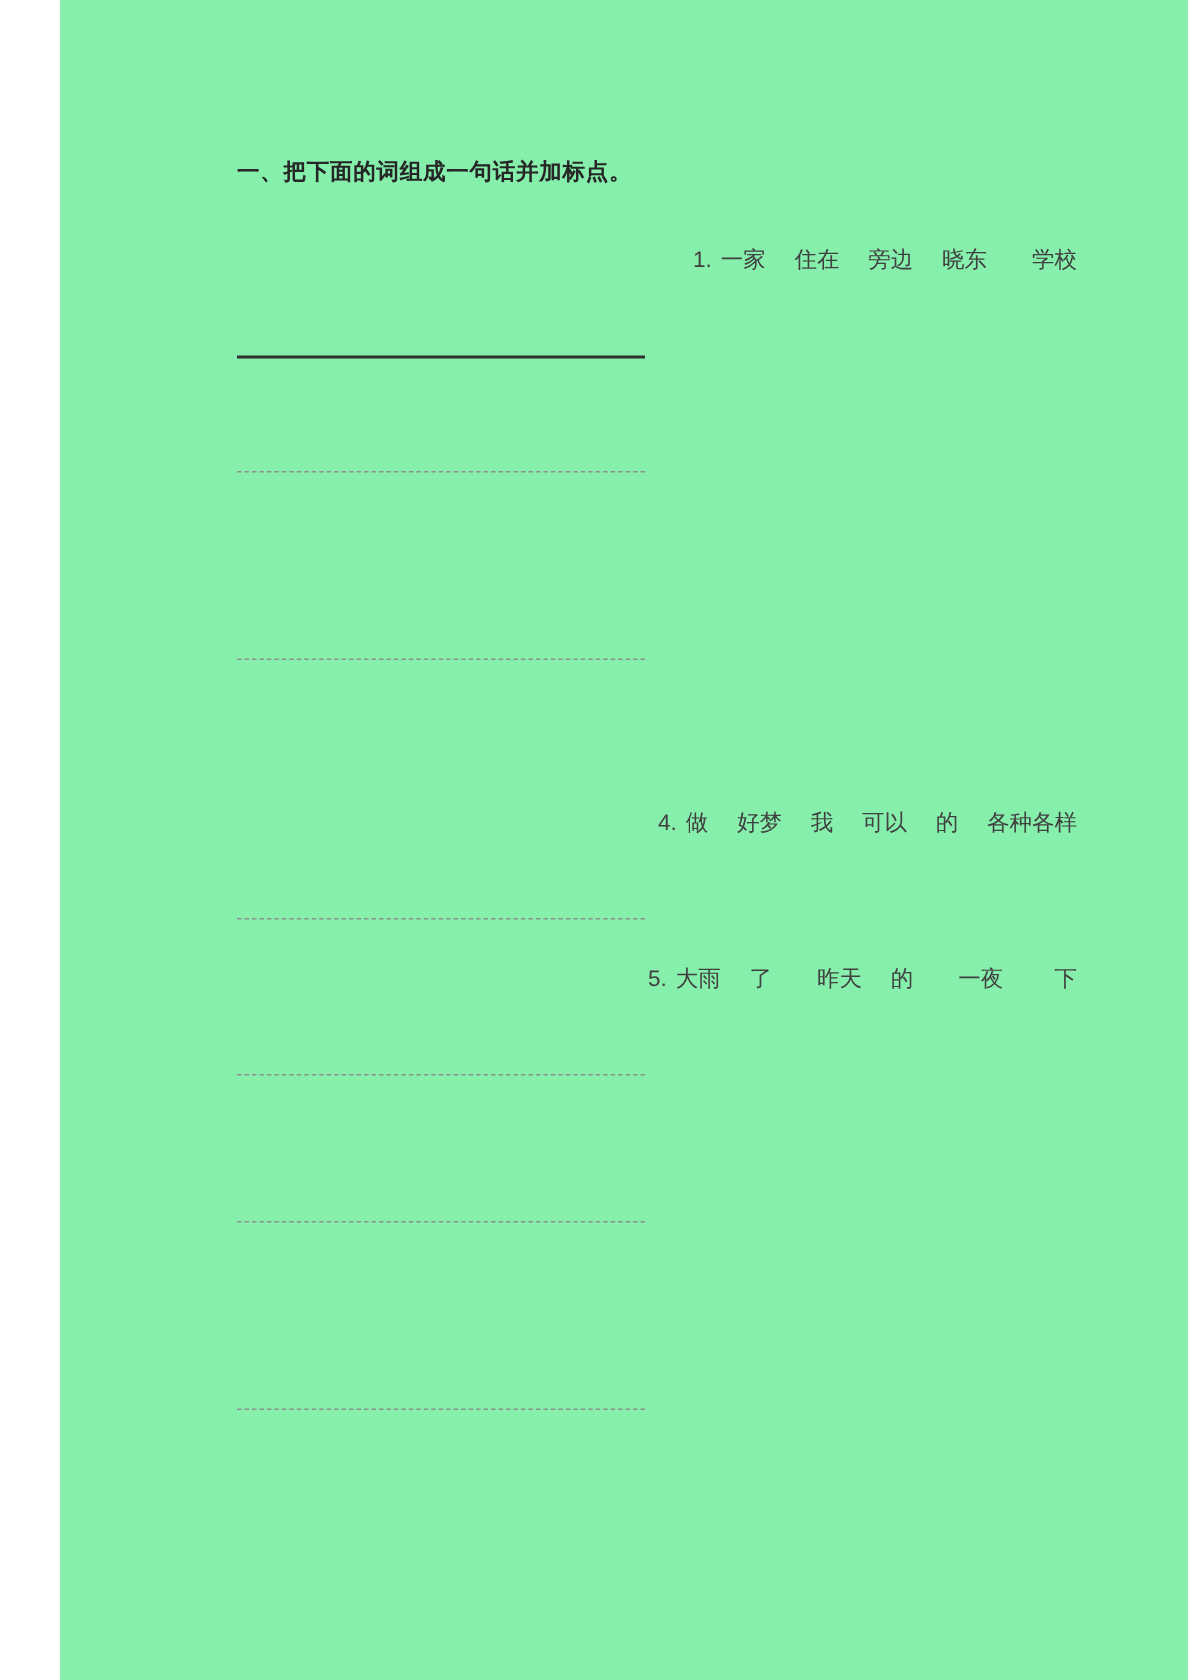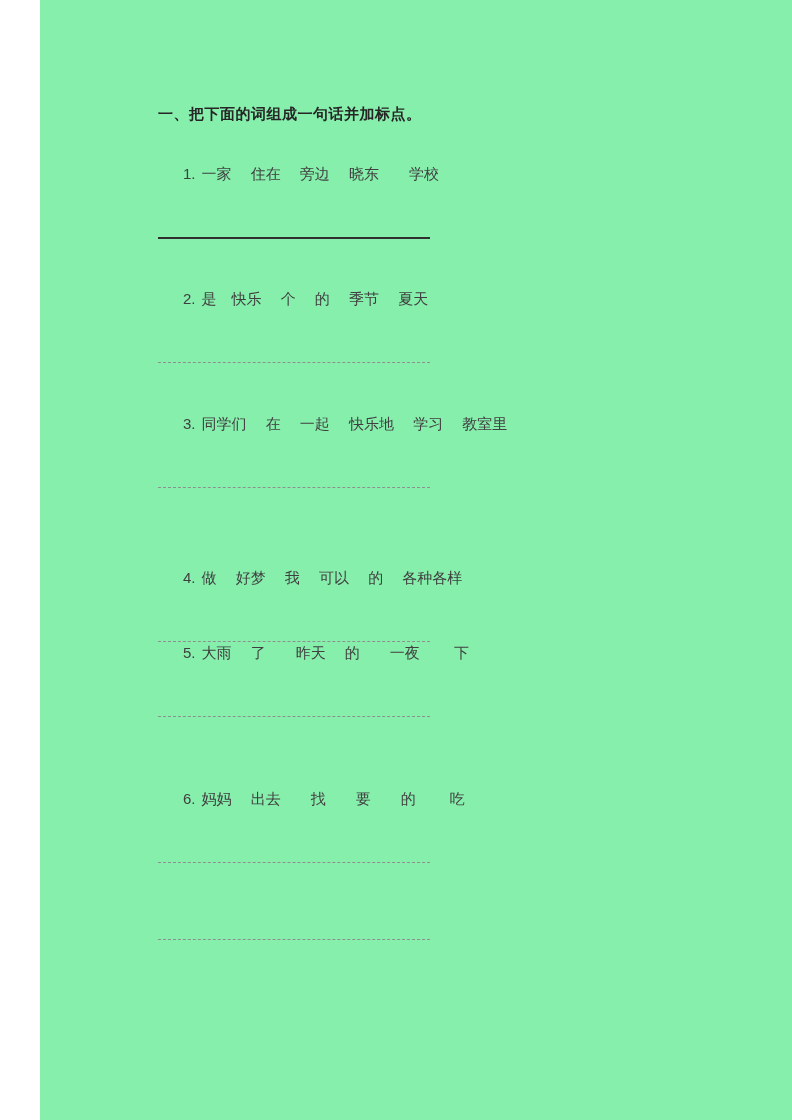--- a/index.html
+++ b/index.html
@@ -26,20 +26,21 @@
     font-size: 15px;
     font-weight: bold;
     color: #262626;
     letter-spacing: 0.5px;
     white-space: pre-wrap;
   }
   .item {
     position: absolute;
     left: 118px;
     width: 560px;
+    text-align: right;
   }
   .item-row {
     font-size: 15px;
     color: #404040;
     line-height: 16px;
     white-space: pre-wrap;
   }
   .q-number {
     margin-right: 6px;
     color: #404040;
@@ -64,51 +65,42 @@
   <div class="heading">一、把下面的词组成一句话并加标点。</div>
 
   <div class="item" style="top:150px">
     <div class="item-row">
       <span class="q-number">1.</span><span>一家　 住在　 旁边　 晓东　　学校</span>
     </div>
     <div class="answer-line" data-style="solid"></div>
   </div>
 
   <div class="item" style="top:275px">
-    <div class="item-row">
-      <span class="q-number">2.</span><span>是　快乐　 个　 的　 季节　 夏天</span>
-    </div>
     <div class="answer-line" data-style="dashed"></div>
   </div>
 
   <div class="item" style="top:400px">
-    <div class="item-row">
-      <span class="q-number">3.</span><span>同学们　 在　 一起　 快乐地　 学习　 教室里</span>
-    </div>
     <div class="answer-line" data-style="dashed"></div>
   </div>
 
-  <div class="item" style="top:554px">
+  <div class="item" style="top:525px">
     <div class="item-row">
       <span class="q-number">4.</span><span>做　 好梦　 我　 可以　 的　 各种各样</span>
     </div>
     <div class="answer-line" data-style="dashed"></div>
   </div>
 
   <div class="item" style="top:629px">
     <div class="item-row">
       <span class="q-number">5.</span><span>大雨　 了　　昨天　 的　　一夜　　 下</span>
     </div>
     <div class="answer-line" data-style="dashed"></div>
   </div>
 
   <div class="item" style="top:775px">
-    <div class="item-row">
-      <span class="q-number">6.</span><span>妈妈　 出去　　找　　要　　的　　 吃</span>
-    </div>
     <div class="answer-line" data-style="dashed"></div>
   </div>
 
   <div class="item" style="top:900px">
     <div class="answer-line" data-style="dashed"></div>
   </div>
 
 </div>
 
 </body></html>

